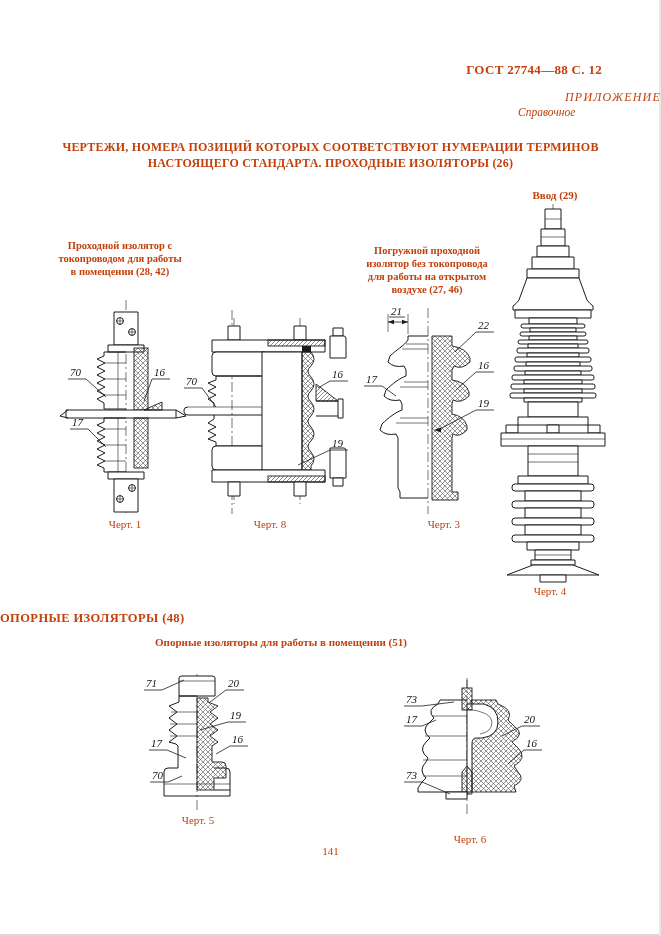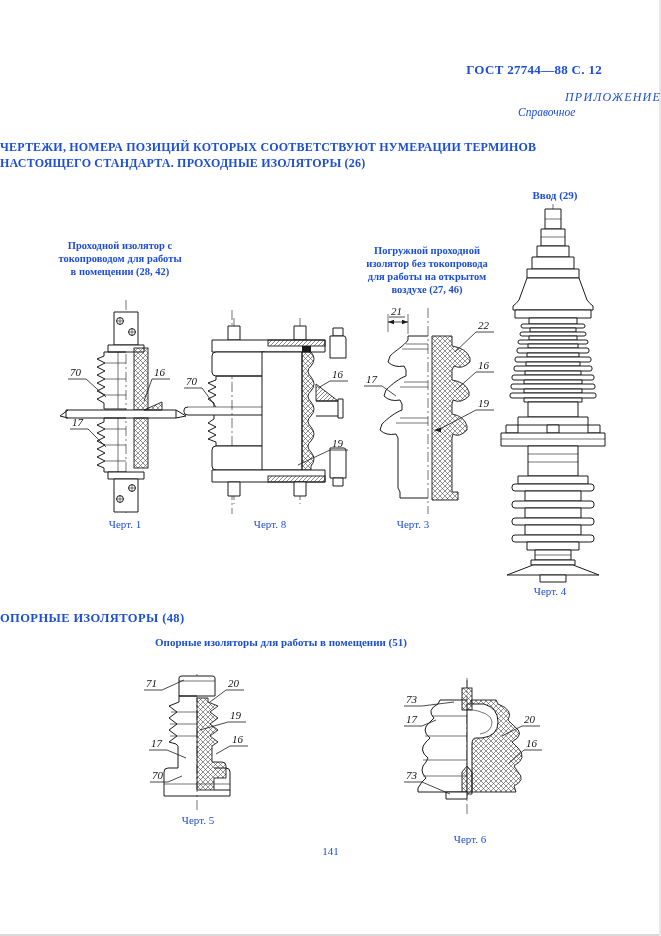--- a/index.html
+++ b/index.html
@@ -1,33 +1,33 @@
 <!DOCTYPE html>
 <html><head>
 <meta charset="utf-8">
 <style>
   html,body { margin:0; padding:0; background:#ffffff; }
   .page {
     position:relative; width:661px; height:936px; background:#fff;
-    font-family:"Liberation Serif", serif; color:#1d4ed8; overflow:hidden;
+    font-family:"Liberation Serif", serif; color:#c2410c; overflow:hidden;
     box-shadow: inset -2px 0 0 #e8e8e8, inset 0 -2px 0 #d9d9d9;
   }
   .abs { position:absolute; }
   .std-ref { top:62px; right:59px; font-size:13px; font-weight:bold; letter-spacing:.3px; }
   .annex { top:90px; left:518px; font-style:italic; font-size:12px; line-height:15px; }
   .annex .l1 { letter-spacing:1.2px;margin-left:47px; }
   .annex .l2 { font-size:11.5px; }
-  .doc-title { top:139px; left:0; width:661px; font-weight:bold; font-size:12px; line-height:16px; letter-spacing:.2px; }
+  .doc-title { top:139px; left:0; width:661px; text-align:center; font-weight:bold; font-size:12px; line-height:16px; letter-spacing:.2px; }
   .fig-cap { font-weight:bold; font-size:10.5px; line-height:13px; text-align:center; }
   .cap1 { top:239px; left:55px; width:130px; }
   .cap2 { top:253px; left:198px; width:140px; }
   .cap3 { top:244px; left:358px; width:138px; }
   .cap4 { top:189px; left:510px; width:90px; font-size:11px; }
   .fig-label { font-size:11px; text-align:center; width:70px; }
-  .lbl1 { top:518px; left:90px; } .lbl2 { top:518px; left:235px; } .lbl3 { top:518px; left:378px; }
+  .lbl1 { top:518px; left:90px; } .lbl2 { top:518px; left:235px; } .lbl3 { top:518px; left:390px;text-align:right; }
   .lbl4 { top:585px; left:515px; } .lbl5 { top:814px; left:163px; } .lbl6 { top:833px; left:435px; }
   .sec-head { top:611px; left:0; width:661px; font-weight:bold; font-size:12.5px; letter-spacing:.4px; }
   .sec-sub  { top:636px; left:0; width:562px; text-align:center; font-weight:bold; font-size:11px; }
   .page-num { top:845px; left:0; width:661px; text-align:center; font-size:11px; }
   svg.fig-svg { position:absolute; overflow:visible; }
   .ln  { fill:none; stroke:#1a1a1a; stroke-width:1; stroke-linejoin:round; }
   .wh  { fill:#fff; stroke:#1a1a1a; stroke-width:1; stroke-linejoin:round; }
   .whr { fill:#fff; stroke:#1a1a1a; stroke-width:1; }
   .thin{ fill:none; stroke:#1a1a1a; stroke-width:.6; }
   .cl  { fill:none; stroke:#1a1a1a; stroke-width:.6; stroke-dasharray:10 3 2 3; }

